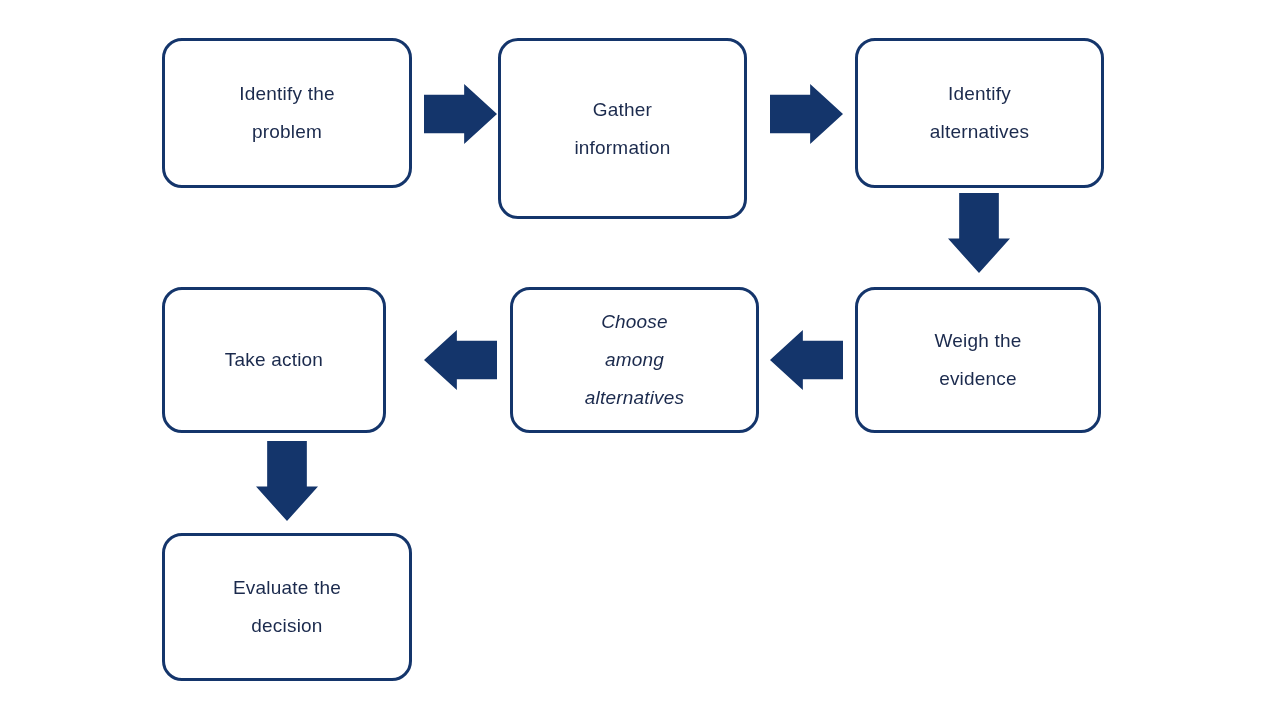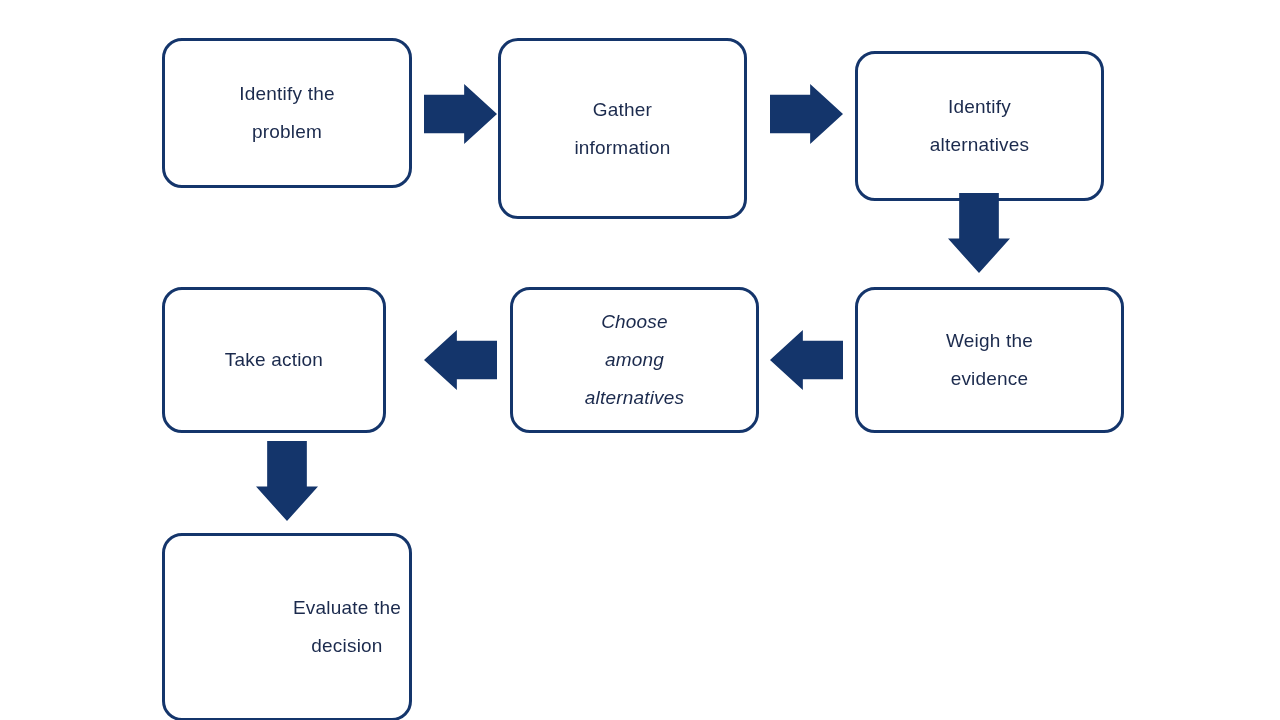--- a/index.html
+++ b/index.html
@@ -30,25 +30,25 @@
     display: block;
     white-space: pre-line;
     color: var(--text, #1b2a4d);
     font-size: 19px;
     line-height: 38px;
     letter-spacing: 0.2px;
     padding: 0 8px;
   }
   .box1 { left: 162px; top: 38px;  width: 250px; height: 150px; }
   .box2 { left: 498px; top: 38px;  width: 249px; height: 181px; }
-  .box3 { left: 855px; top: 38px;  width: 249px; height: 150px; margin-top: 13px; }
-  .box4 { left: 855px; top: 287px; width: 269px; height: 146px; }
+  .box3 { left: 855px; top: 38px;  width: 249px; height: 150px; }
+  .box4 { left: 855px; top: 287px; width: 246px; height: 146px; }
   .box5 { left: 510px; top: 287px; width: 249px; height: 146px; font-style: italic; }
   .box6 { left: 162px; top: 287px; width: 224px; height: 146px; }
-  .box7 { left: 162px; top: 533px; width: 250px; height: 188px; justify-content: flex-end; }
+  .box7 { left: 162px; top: 533px; width: 250px; height: 148px; }
 
   .arrow {
     position: absolute;
     background: var(--navy, #14356b);
   }
   .arrow-h { width: 73px; height: 60px; }
   .arrow-v { width: 62px; height: 80px; }
   .arrow-right {
     clip-path: polygon(0% 18%, 55% 18%, 55% 0%, 100% 50%, 55% 100%, 55% 82%, 0% 82%);
   }

